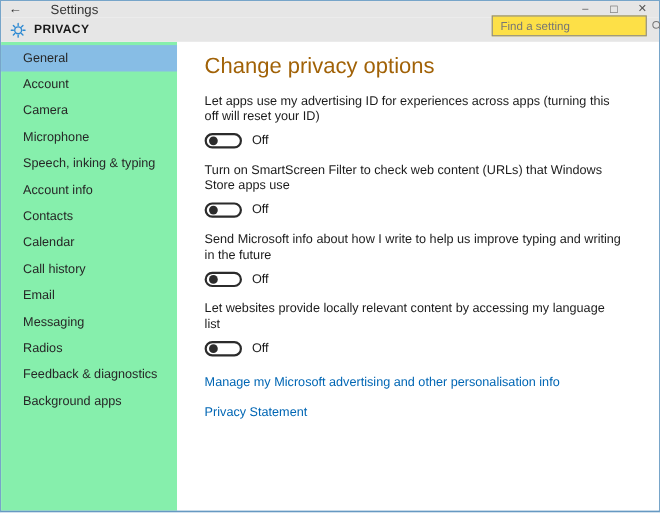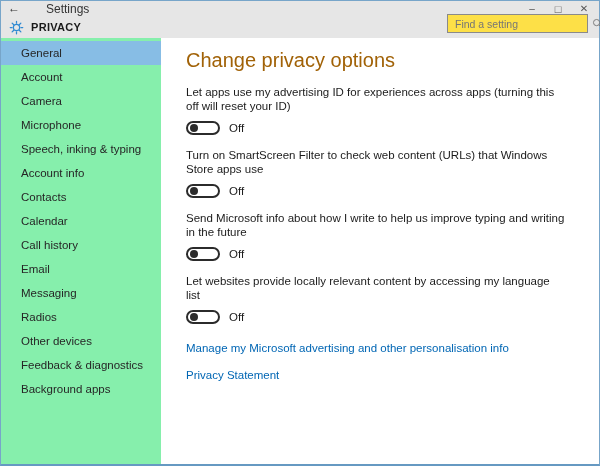--- a/index.html
+++ b/index.html
@@ -149,21 +149,20 @@
       <div class="side-item">Camera</div>
       <div class="side-item">Microphone</div>
       <div class="side-item">Speech, inking &amp; typing</div>
       <div class="side-item">Account info</div>
       <div class="side-item">Contacts</div>
       <div class="side-item">Calendar</div>
       <div class="side-item">Call history</div>
       <div class="side-item">Email</div>
       <div class="side-item">Messaging</div>
       <div class="side-item">Radios</div>
-      <div class="side-item">Other devices</div>
       <div class="side-item">Feedback &amp; diagnostics</div>
       <div class="side-item">Background apps</div>
     </div>
 
     <div class="main">
       <div class="main-heading">Change privacy options</div>
 
       <div class="toggle-group">
         <div class="toggle-desc">Let apps use my advertising ID for experiences across apps (turning this off will reset your ID)</div>
         <div class="toggle-row">

